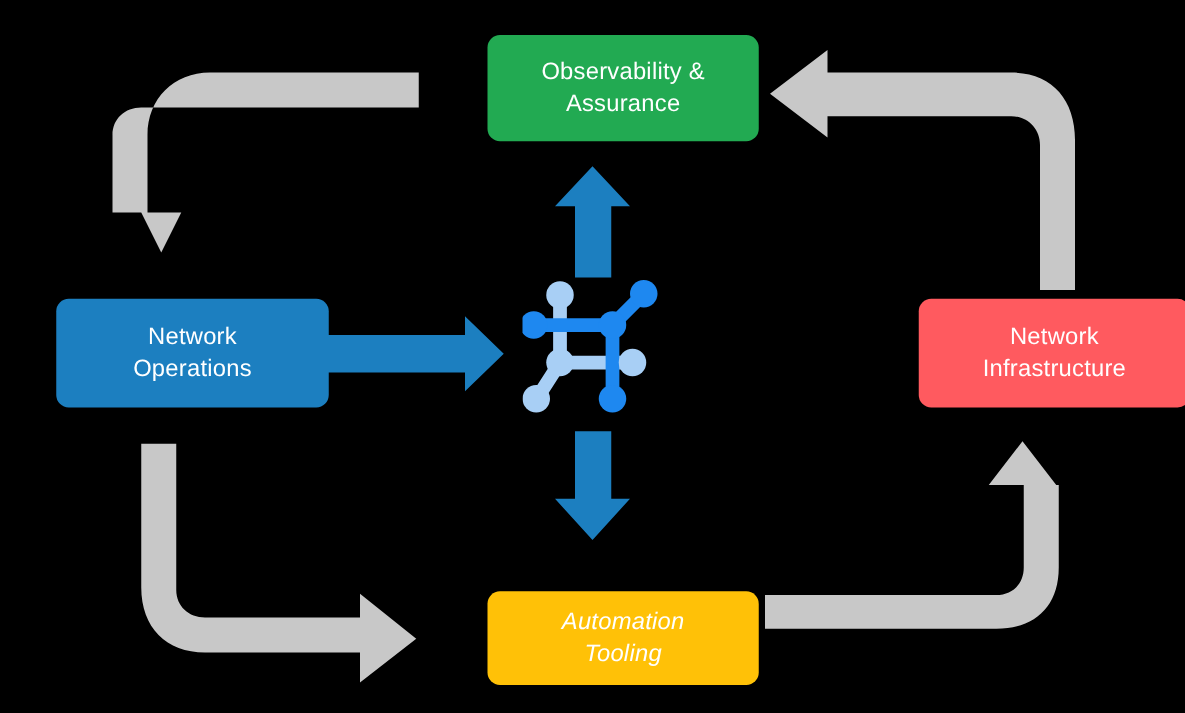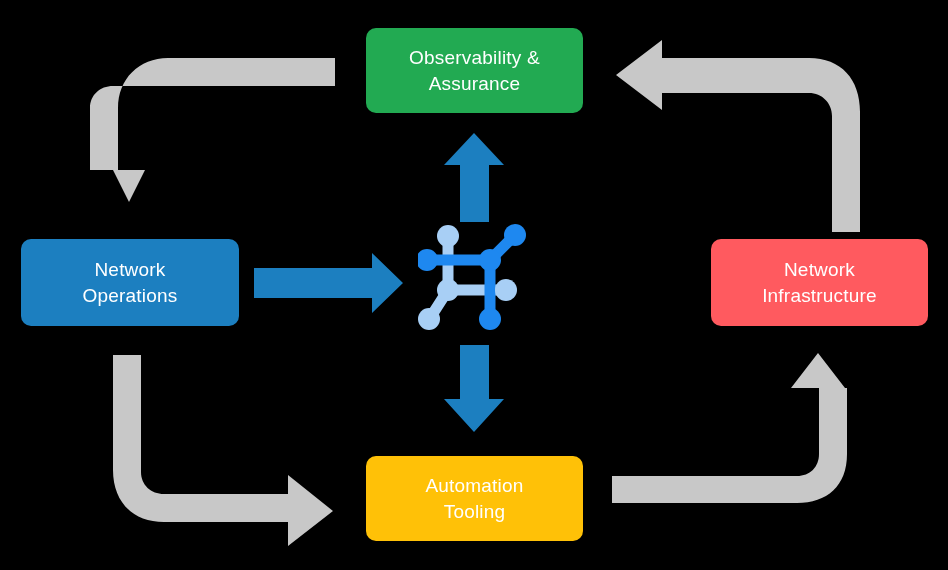--- a/index.html
+++ b/index.html
@@ -32,20 +32,21 @@
     align-items: center;
     justify-content: center;
     text-align: center;
     color: #ffffff;
     font-size: 19px;
     line-height: 1.32;
     font-weight: 400;
     letter-spacing: 0.2px;
     box-sizing: border-box;
     padding: 4px 10px;
+    margin-left: 24px;
   }
   .node-label {
     display: block;
     white-space: pre-line;
   }
   #box-observability {
     left: 366px;
     top: 28px;
     width: 217px;
     height: 85px;
@@ -57,23 +58,24 @@
     height: 87px;
   }
   #box-network-infrastructure {
     left: 711px;
     top: 239px;
     width: 217px;
     height: 87px;
   }
   #box-automation-tooling {
     left: 366px;
-    top: 456px;
+    top: 473px;
     width: 217px;
-    height: 85px;
+    height: 75px;
+    font-style: italic;
   }
   #center-icon {
     position: absolute;
     left: 418px;
     top: 218px;
     width: 118px;
     height: 118px;
   }
 </style>
 </head>

